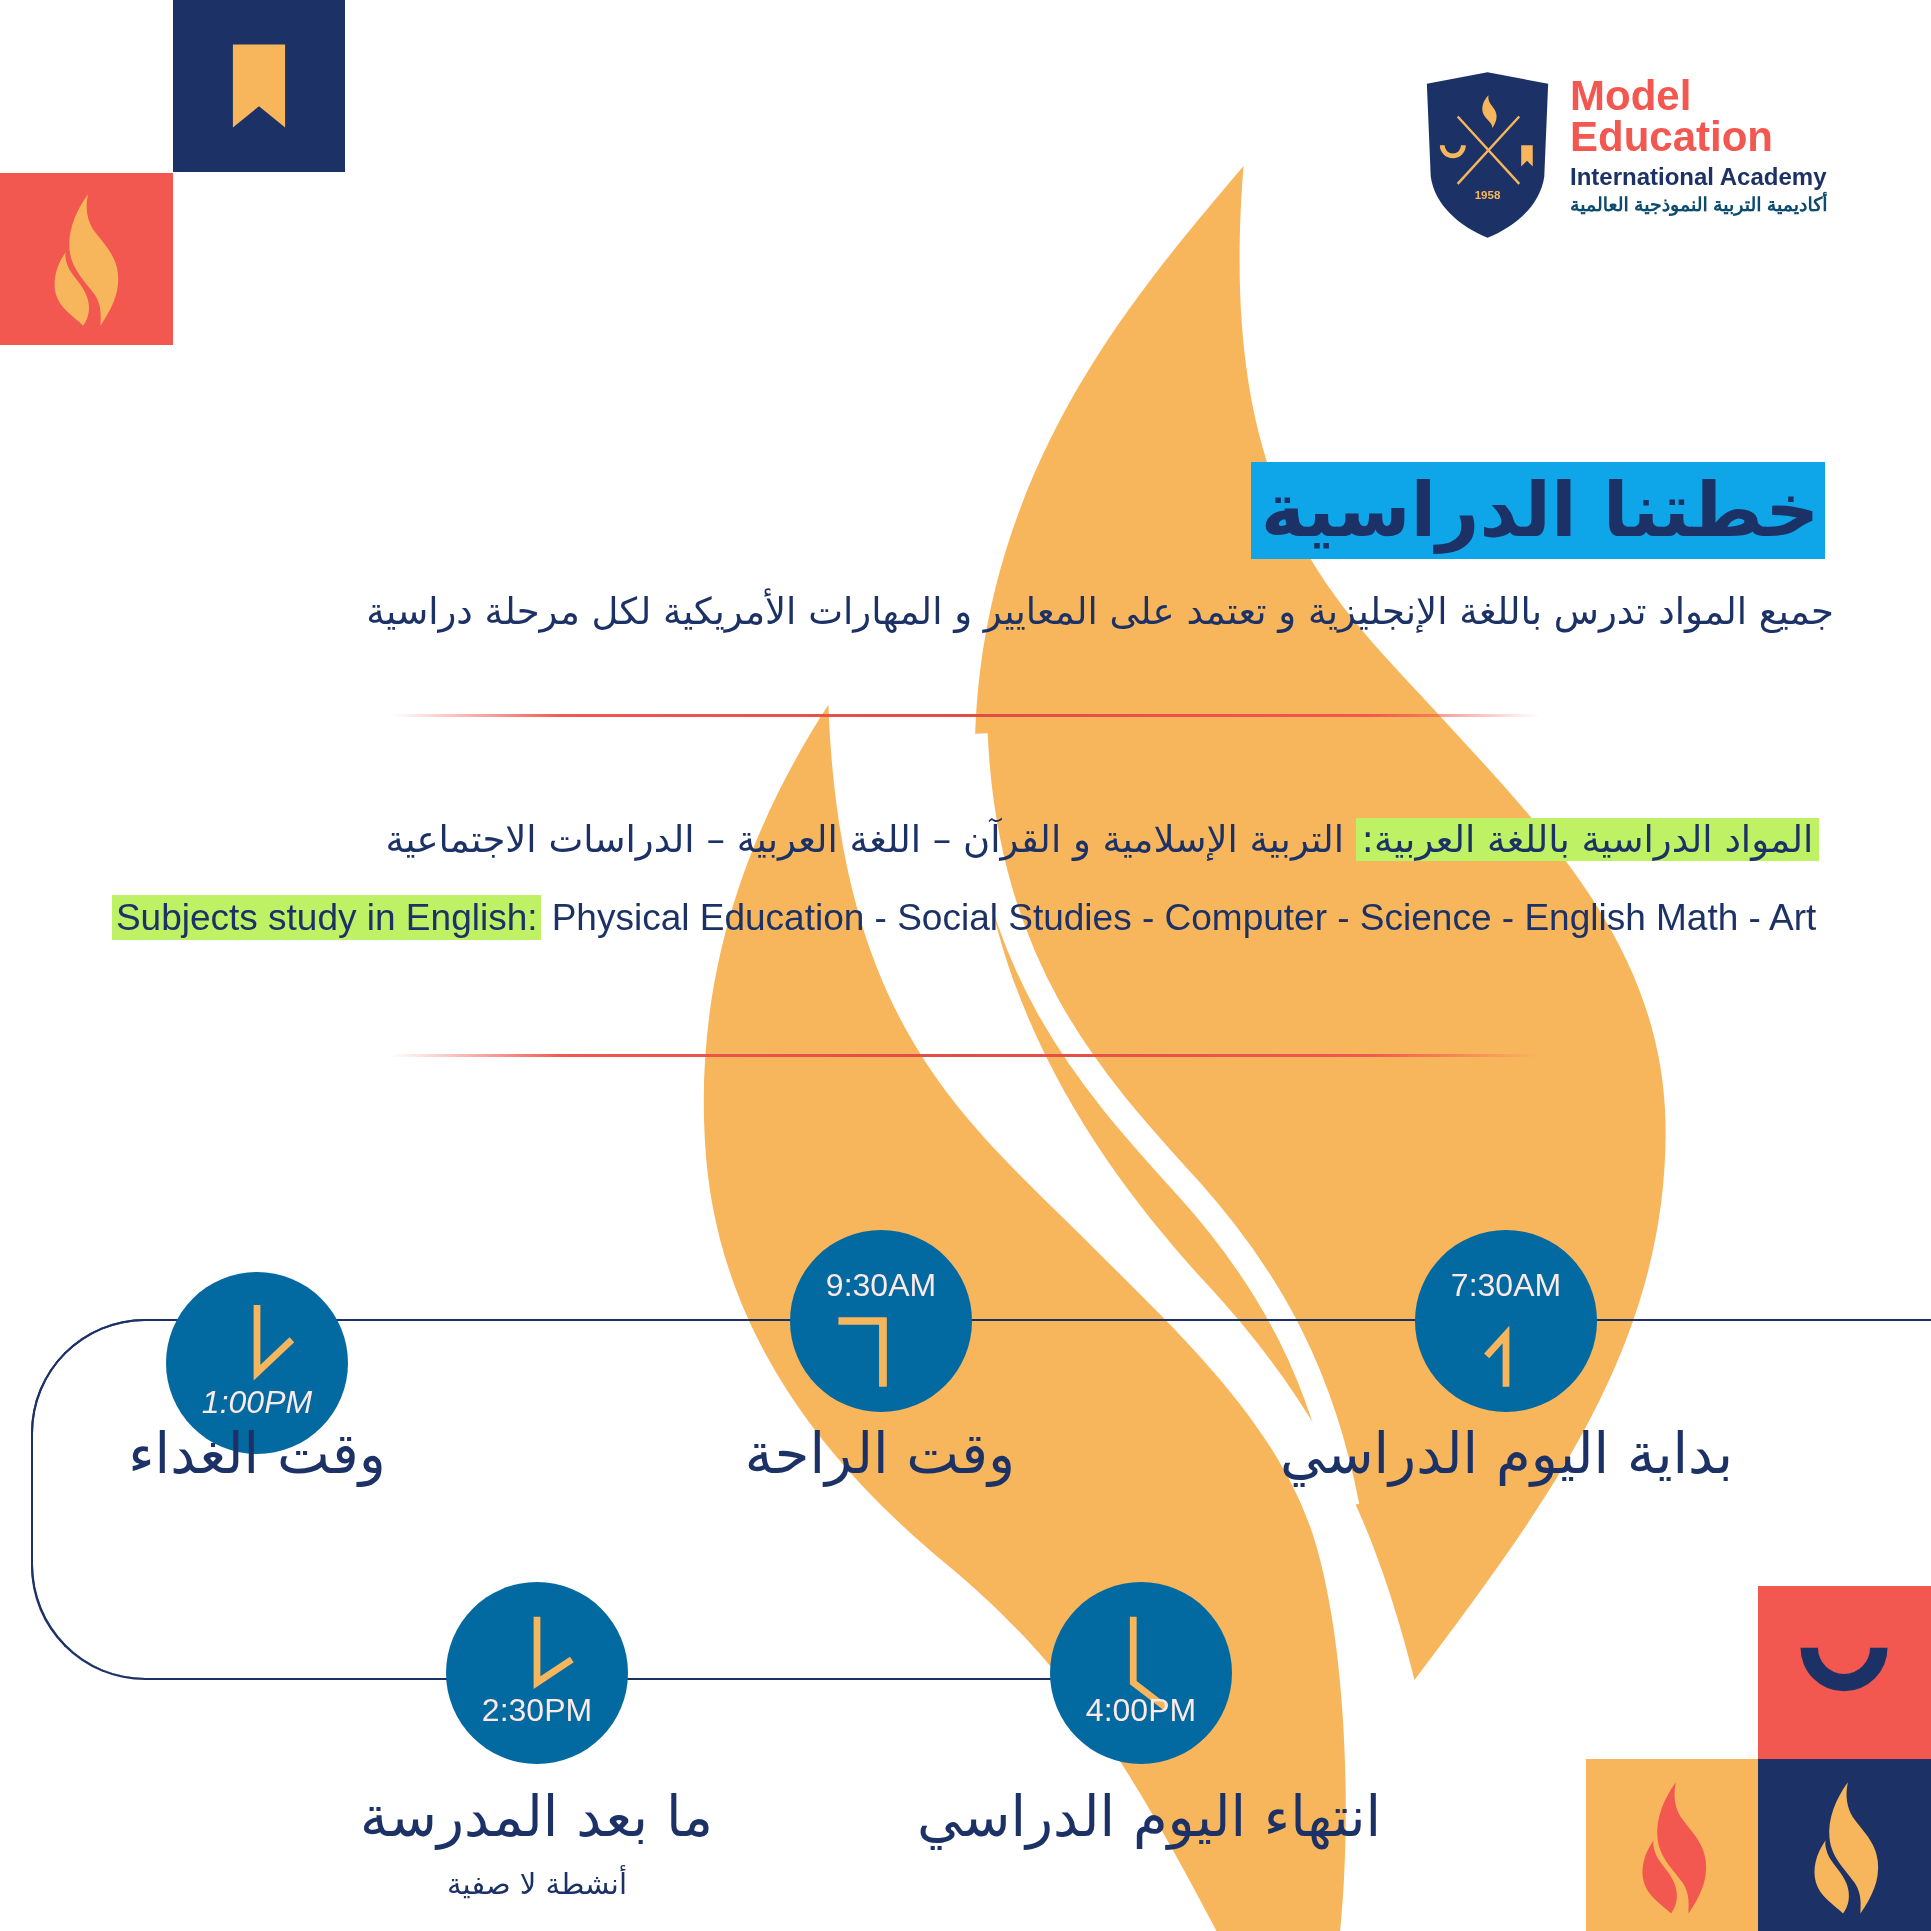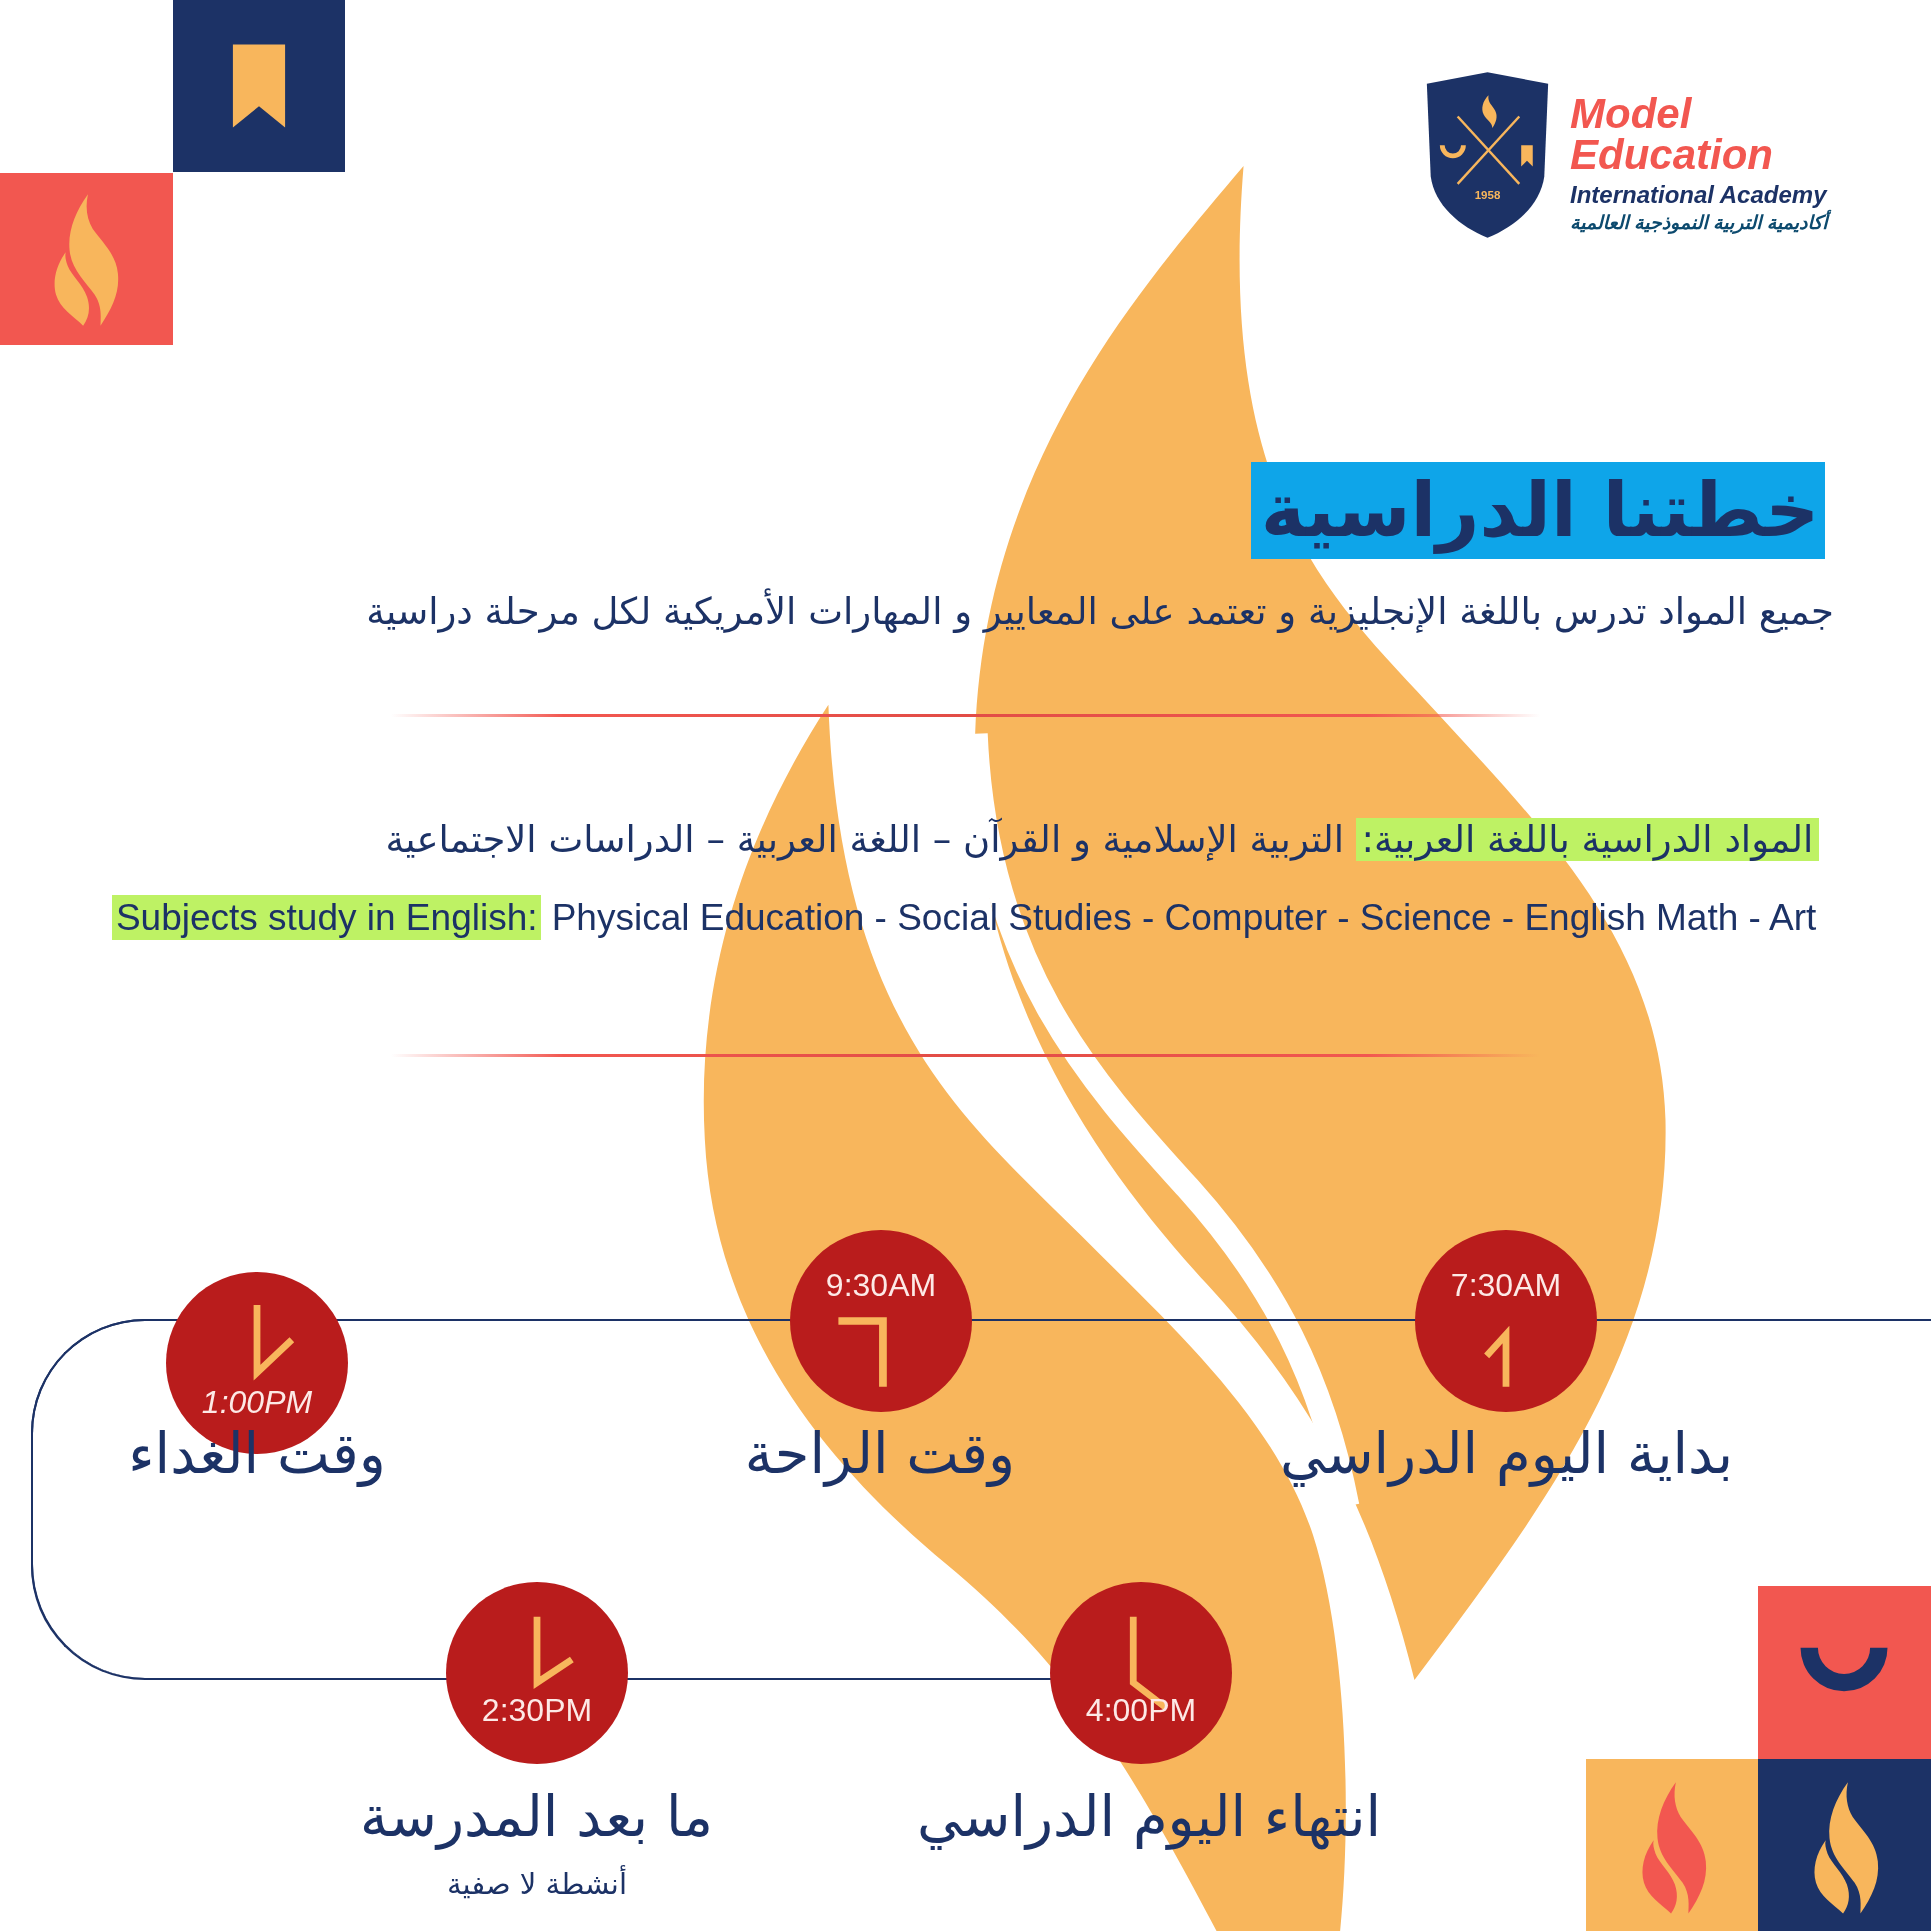--- a/index.html
+++ b/index.html
@@ -5,39 +5,39 @@
   html, body { margin:0; padding:0; }
   body { width:1931px; height:1931px; position:relative; overflow:hidden; background:#ffffff;
          font-family:"DejaVu Sans", sans-serif; color:#1c3266; }
   .abs { position:absolute; }
   .sq { position:absolute; }
   .navy { background:#1c3266; }
   .coral { background:#f25750; }
   .amber { background:#f8b65c; }
   svg { display:block; }
 
-  .logo-text { position:absolute; left:1570px; top:93px; font-family:"Liberation Sans", sans-serif;font-style:italic; }
+  .logo-text { position:absolute; left:1570px; top:75px; font-family:"Liberation Sans", sans-serif; }
   .logo-model { color:#f25750; font-weight:bold; font-size:42px; line-height:41px; }
   .logo-intl { color:#1c3266; font-weight:bold; font-size:24px; line-height:31px; margin-top:3.9px; }
   .logo-ar { color:#0c4a6e; font-weight:bold; font-size:19px; line-height:25px; direction:rtl; text-align:left; }
 
   .title { position:absolute; right:106px; top:462px; font-size:75px; font-weight:bold; direction:rtl;
            background:#0ea5e9; padding:0 5.8px 0 9.7px; line-height:97px; }
   .subtitle { position:absolute; right:97px; top:583px; font-size:37px; direction:rtl; white-space:nowrap; line-height:58px; }
 
   .divider { position:absolute; left:391px; width:1149px; height:2.9px;
              background:linear-gradient(90deg, rgba(242,87,80,0) 0%, #f25750 15%, #e24c46 50%, #f25750 85%, rgba(242,87,80,0) 100%); }
 
   .ar-line { position:absolute; right:112px; top:809px; font-size:37px; direction:rtl; white-space:nowrap; line-height:62px; }
   .hl { background:#bef264; padding:0 5.8px; }
   .en-line { position:absolute; left:112px; top:886px; font-family:"Liberation Sans", sans-serif; font-size:37px; line-height:64px; width:1728px; }
   .en-line .hl { padding:1.9px 3.9px; }
 
   .track { position:absolute; border:2.9px solid #1c3266; }
-  .clock { position:absolute; width:182px; height:182px; border-radius:50%; background:#b91c1c; }
+  .clock { position:absolute; width:182px; height:182px; border-radius:50%; background:#0369a1; }
   .clock .time { position:absolute; left:0; width:182px; text-align:center; color:#fde9e6;
                  font-family:"Liberation Sans", sans-serif; font-size:32px; }
   .clock svg { position:absolute; left:0; top:0; }
 
   .event { position:absolute; font-size:56px; direction:rtl; white-space:nowrap; text-align:center; line-height:77px; }
   .event-sub { position:absolute; font-size:29px; direction:rtl; white-space:nowrap; text-align:center; }
 </style>
 </head>
 <body>
 

